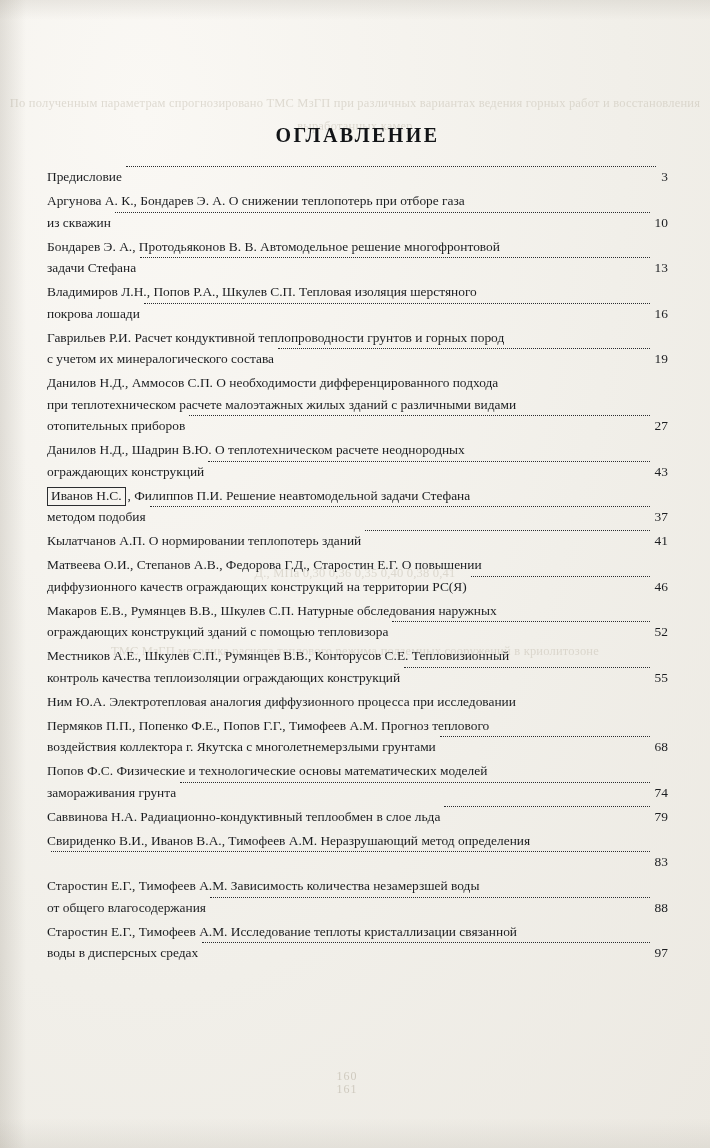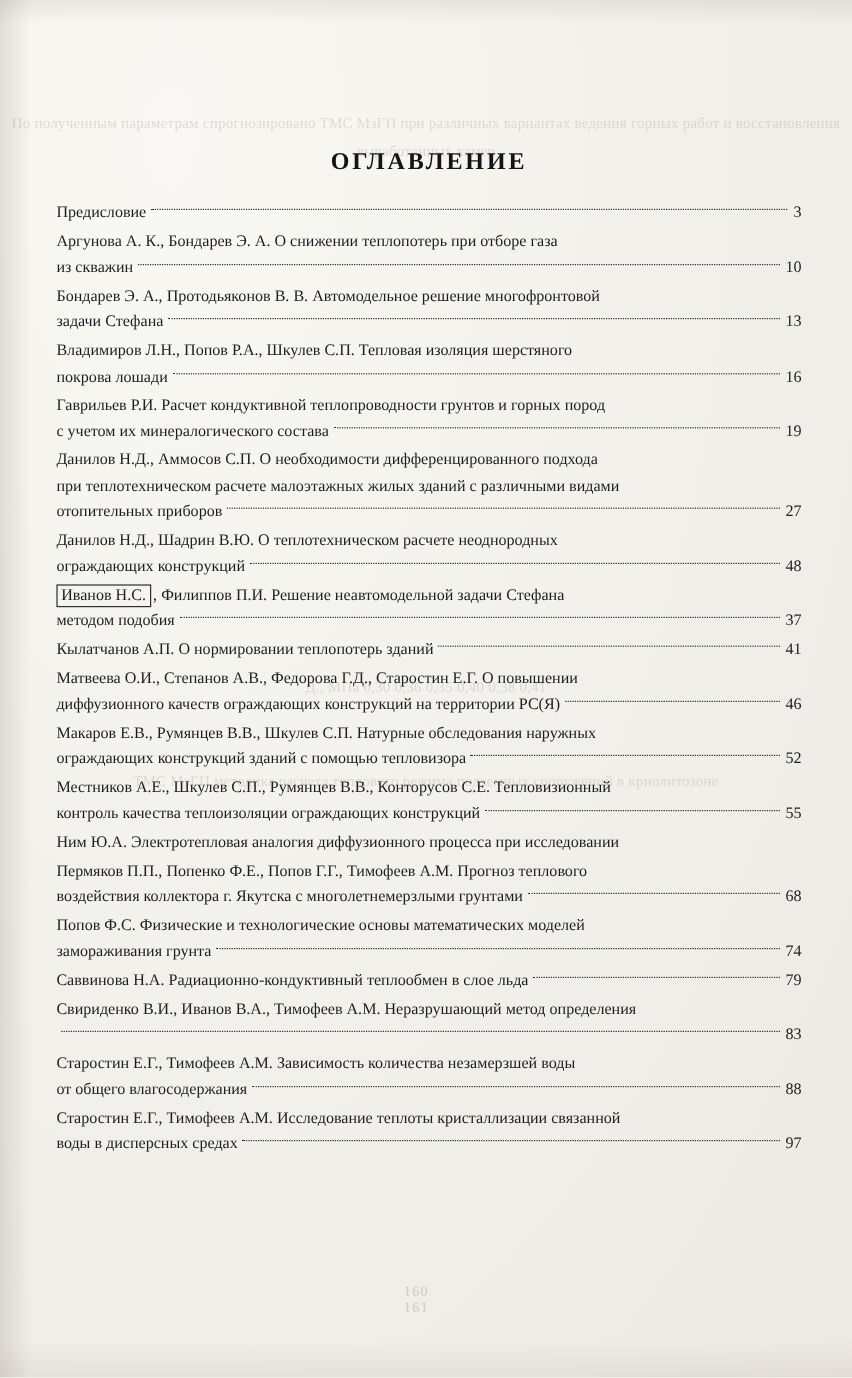--- a/index.html
+++ b/index.html
@@ -59,21 +59,21 @@
   .entry {
     display: block;
     font-size: 13.4px;
     line-height: 21.5px;
     margin-bottom: 2.5px;
     color: #1b1d20;
     text-align: left;
   }
   .entry .line {
     display: flex;
-    align-items: center;
+    align-items: flex-start;
     width: 100%;
   }
   .entry .txt {
     white-space: normal;
   }
   .entry .leader {
     flex: 1 1 auto;
     border-bottom: 1px dotted #2a2c2f;
     margin: 0 3px 4px 4px;
     min-width: 10px;
@@ -186,21 +186,21 @@
             <span class="txt">отопительных приборов</span>
             <span class="leader"></span>
             <span class="pg">27</span>
           </div>
         </div>
         <div class="entry">
           <div class="wrapline">Данилов Н.Д., Шадрин В.Ю. О теплотехническом расчете неоднородных</div>
           <div class="line">
             <span class="txt">ограждающих конструкций</span>
             <span class="leader"></span>
-            <span class="pg">48</span>
+            <span class="pg">43</span>
           </div>
         </div>
         <div class="entry">
           <div class="wrapline"><span class="boxed">Иванов Н.С.</span>, Филиппов П.И. Решение неавтомодельной задачи Стефана</div>
           <div class="line">
             <span class="txt">методом подобия</span>
             <span class="leader"></span>
             <span class="pg">37</span>
           </div>
         </div>

